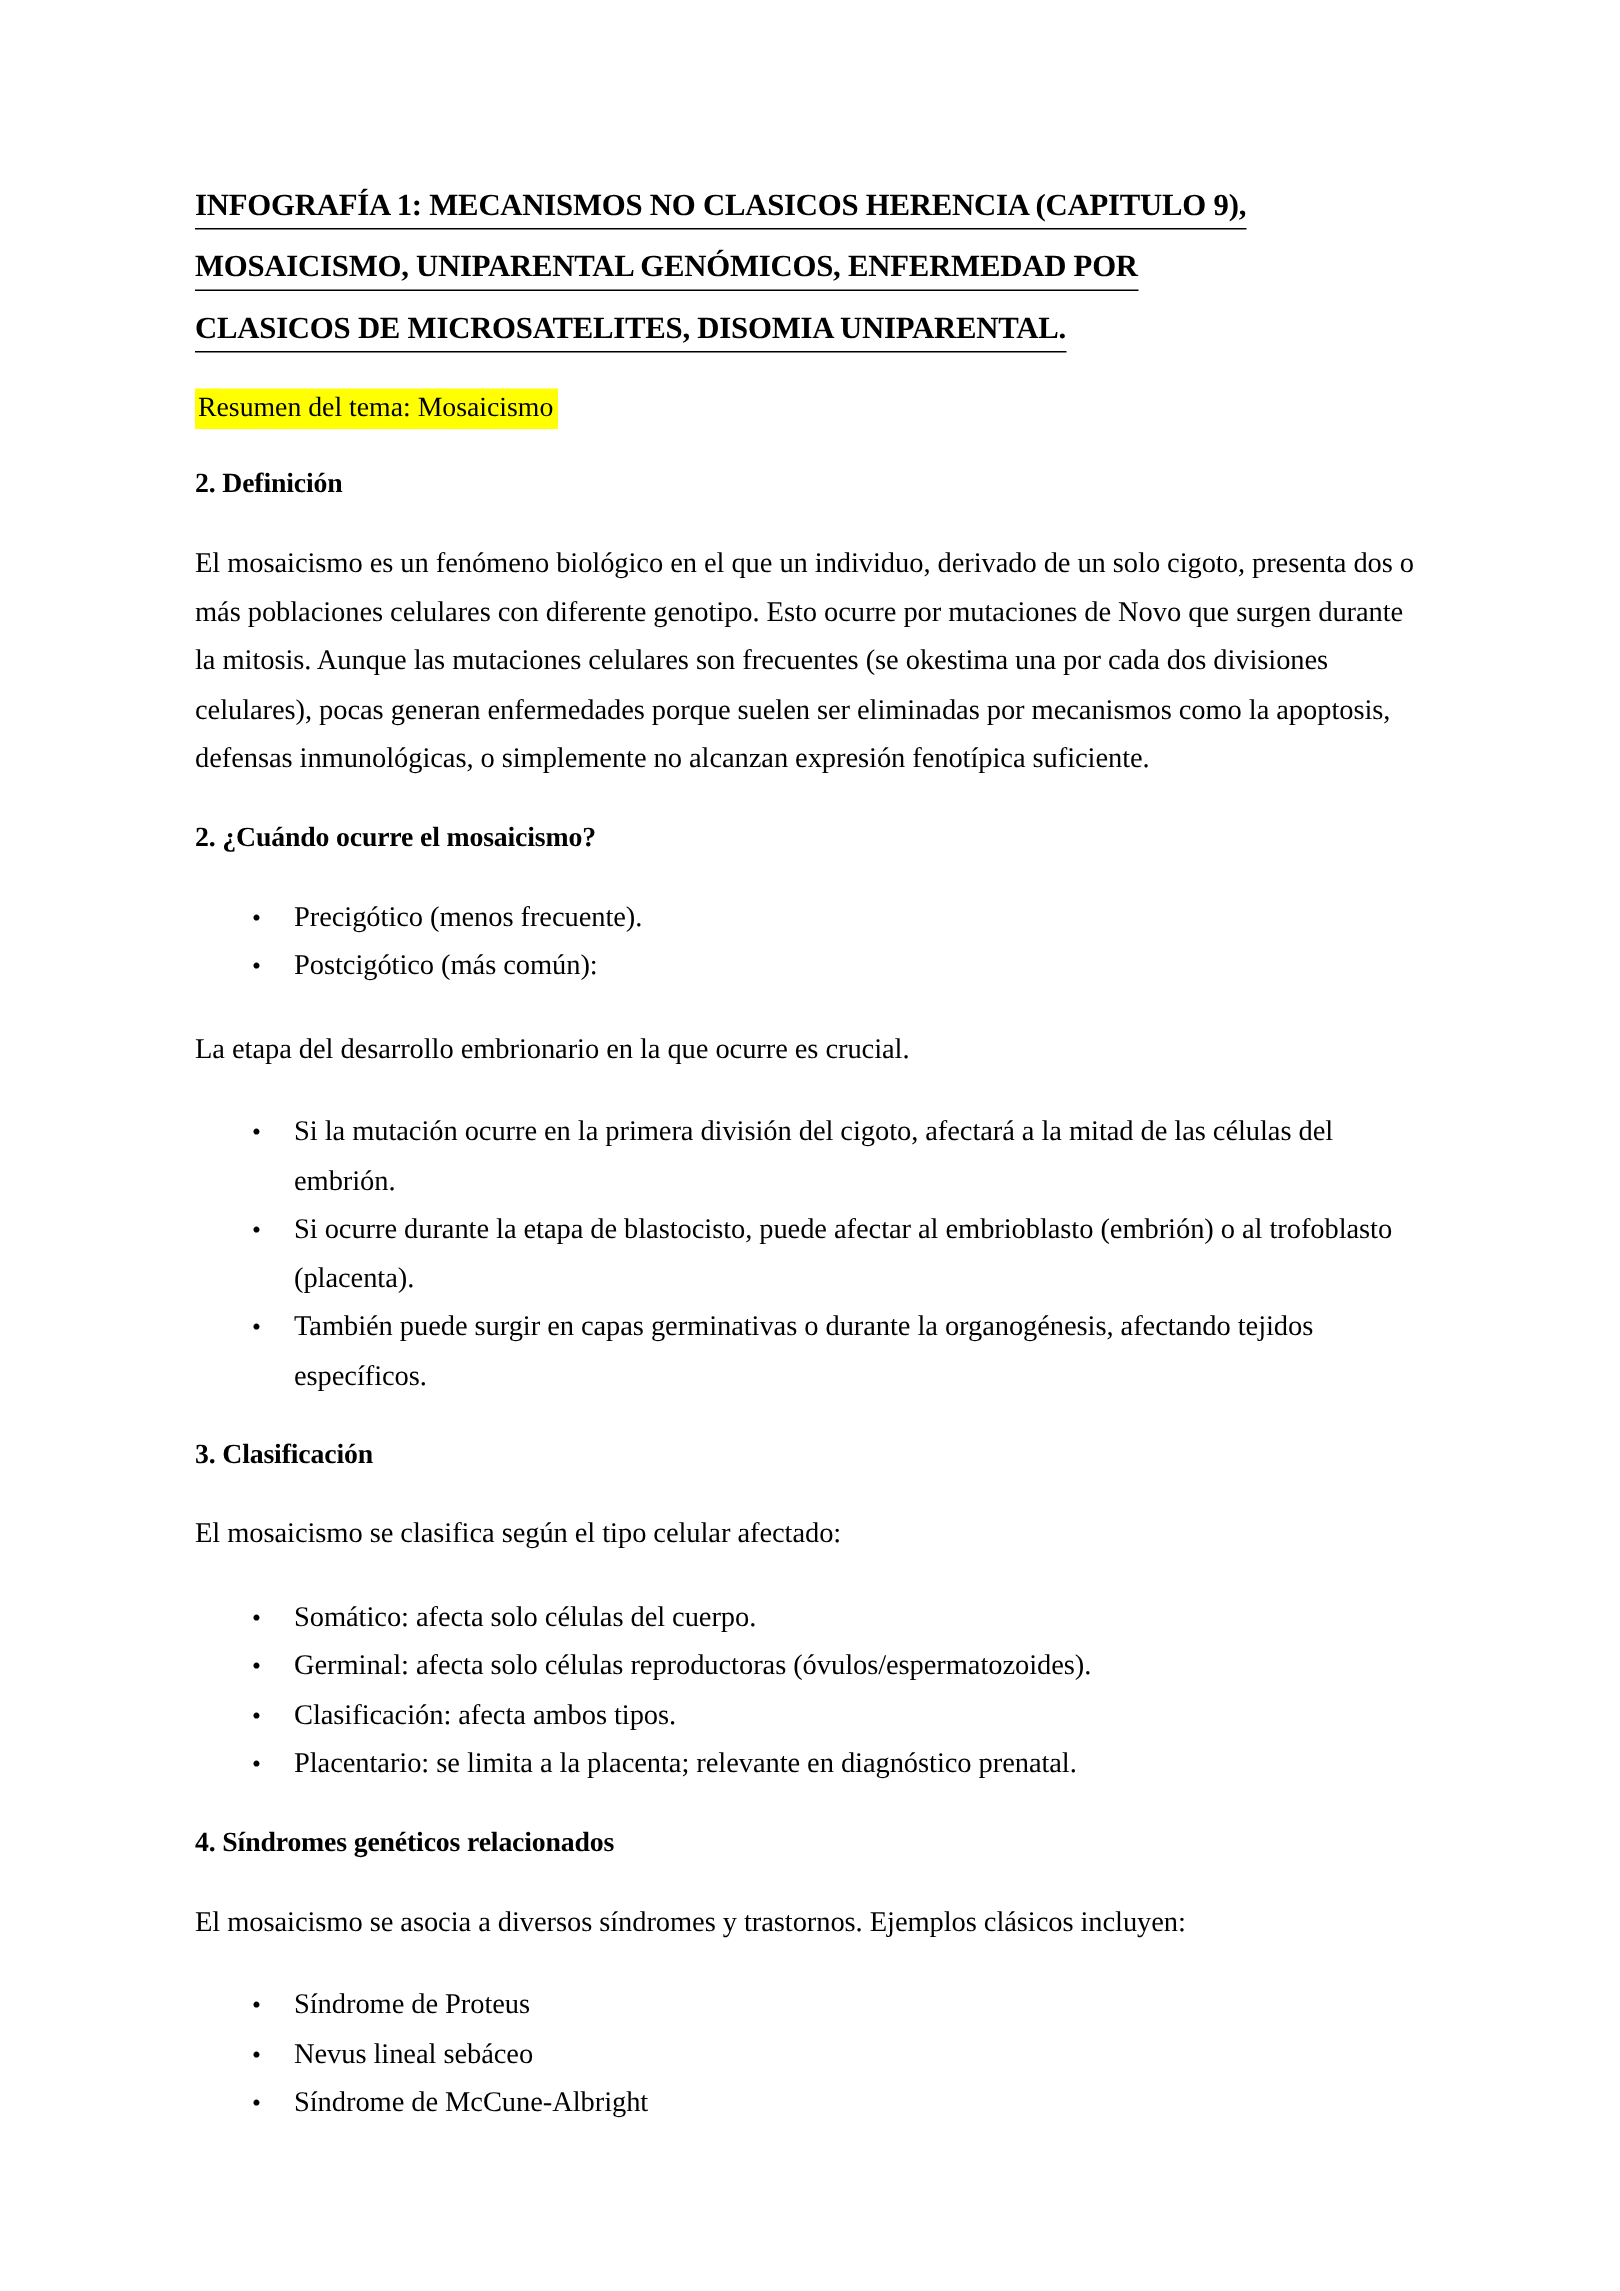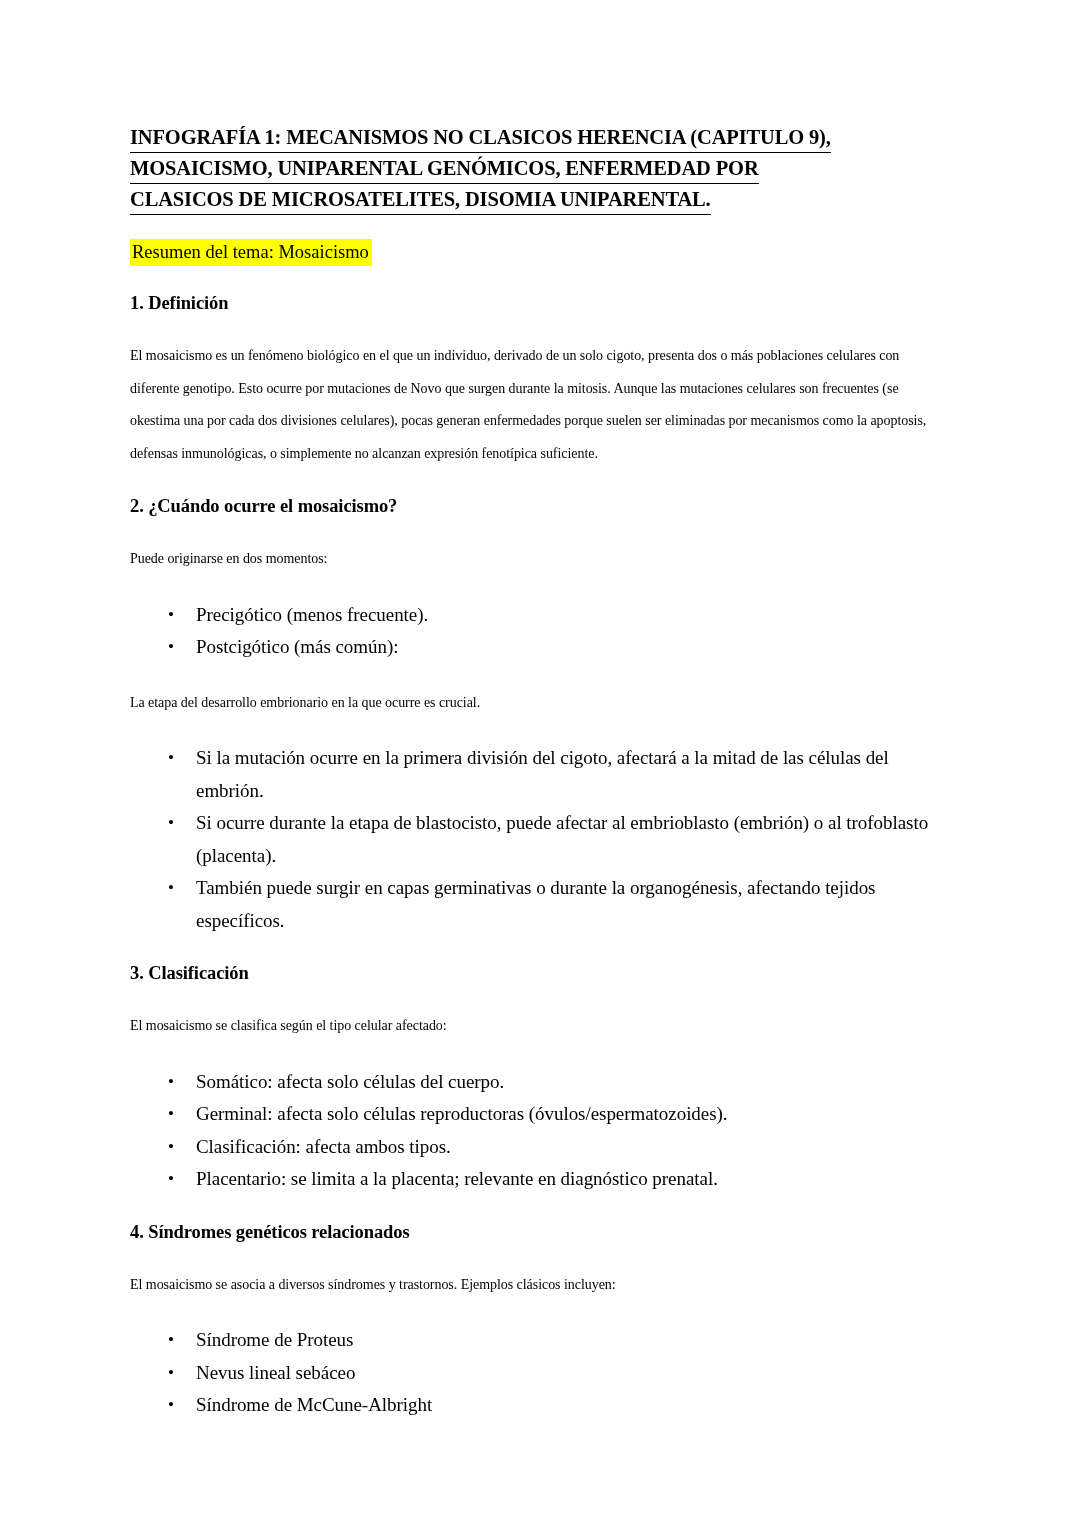--- a/index.html
+++ b/index.html
@@ -29,21 +29,21 @@
     line-height: 30px;
     letter-spacing: -0.15px;
     margin: 0 0 24px 0;
     max-width: 760px;
   }
   .doc-title .tline {
     display: block;
     width: fit-content;
     border-bottom: 1.6px solid #000;
     padding-bottom: 0px;
-    margin-bottom: 0;
+    margin-bottom: 10px;
   }
   .highlight-heading {
     display: inline-block;
     background: #FFFF00;
     font-size: 18.5px;
     font-weight: normal;
     line-height: 24px;
     padding: 1px 3px 2px 2px;
     margin: 0;
   }
@@ -51,21 +51,21 @@
     margin: 0 0 24px 0;
   }
   h2.section-heading {
     font-size: 18.5px;
     font-weight: bold;
     line-height: 26px;
     margin: 0 0 24px 0;
     letter-spacing: -0.1px;
   }
   p.body-text {
-    font-size: 14px;
+    font-size: 19px;
     line-height: 32.5px;
     margin: 0 0 23px 0;
     max-width: 818px;
     text-align: left;
     letter-spacing: -0.05px;
   }
   ul.bullets {
     list-style: none;
     margin: 0 0 23px 0;
     padding: 0;
@@ -97,25 +97,24 @@
   <div class="doc-title">
     <span class="tline">INFOGRAFÍA 1: MECANISMOS NO CLASICOS HERENCIA (CAPITULO 9),</span>
     <span class="tline">MOSAICISMO, UNIPARENTAL GENÓMICOS, ENFERMEDAD POR</span>
     <span class="tline">CLASICOS DE MICROSATELITES, DISOMIA UNIPARENTAL.</span>
   </div>
 
   <div class="hl-wrap">
     <span class="highlight-heading">Resumen del tema: Mosaicismo</span>
   </div>
 
-  <h2 class="section-heading">1. Definición</h2>
+  <h2 class="section-heading">2. Definición</h2>
   <p class="body-text">El mosaicismo es un fenómeno biológico en el que un individuo, derivado de un solo cigoto, presenta dos o más poblaciones celulares con diferente genotipo. Esto ocurre por mutaciones de Novo que surgen durante la mitosis. Aunque las mutaciones celulares son frecuentes (se okestima una por cada dos divisiones celulares), pocas generan enfermedades porque suelen ser eliminadas por mecanismos como la apoptosis, defensas inmunológicas, o simplemente no alcanzan expresión fenotípica suficiente.</p>
 
   <h2 class="section-heading">2. ¿Cuándo ocurre el mosaicismo?</h2>
-  <p class="body-text">Puede originarse en dos momentos:</p>
 
   <ul class="bullets">
     <li>
       <span class="bullet-dot">•</span>
       <span>Precigótico (menos frecuente).</span>
     </li>
     <li>
       <span class="bullet-dot">•</span>
       <span>Postcigótico (más común):</span>
     </li>

